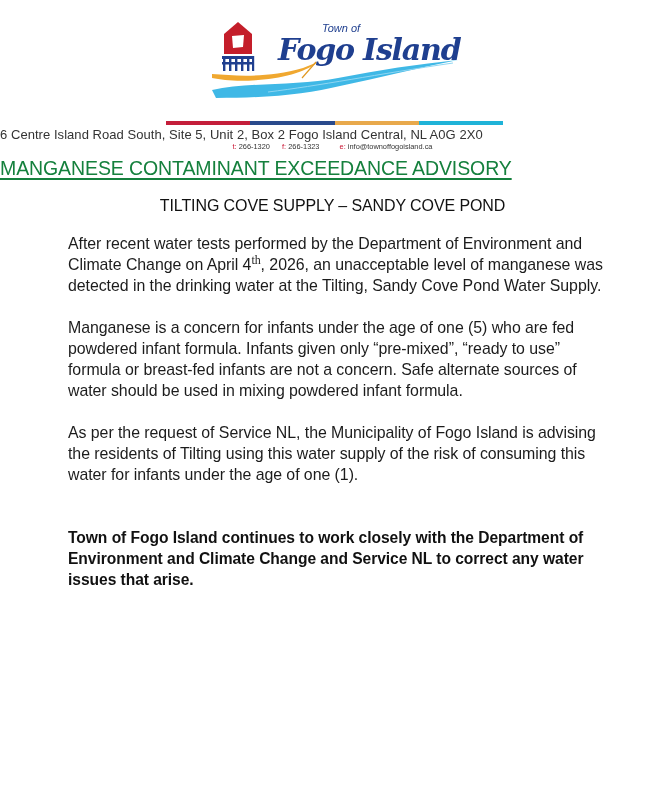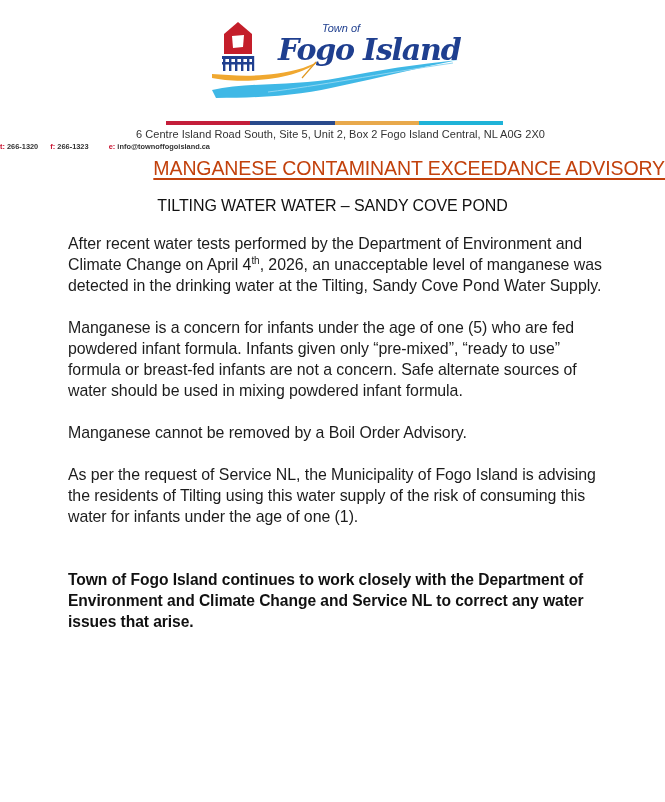--- a/index.html
+++ b/index.html
@@ -32,51 +32,51 @@
     }
     .color-bar span {
       flex: 1;
       height: 100%;
     }
     .address {
       position: absolute;
       left: 0;
       width: 545px;
       top: 129px;
-      text-align: right;
-      font-size: 11px;
+      text-align: left;
+      font-size: 13px;
       color: #333333;
       line-height: 11px;
       letter-spacing: 0.05px;
     }
     .contact {
       position: absolute;
       left: 0;
       width: 665px;
       top: 141px;
+      text-align: center;
       font-size: 7.4px;
       color: #333333;
       line-height: 11px;
-      font-weight: bold;
     }
     .contact .lbl {
       color: #c8102e;
     }
     .contact .gap {
       display: inline-block;
       width: 8px;
     }
     .title {
       position: absolute;
       left: 0;
       width: 665px;
       top: 157px;
-      text-align: right;
+      text-align: left;
       font-size: 19.5px;
-      color: #c2410c;
+      color: #15803d;
       text-decoration: underline;
       text-decoration-thickness: 2px;
       text-underline-offset: 3px;
       letter-spacing: -0.1px;
     }
     .subtitle {
       position: absolute;
       left: 0;
       width: 665px;
       top: 197px;
@@ -98,22 +98,23 @@
     .body p {
       margin: 0 0 21px 0;
     }
     .body p.closing {
       margin-top: 42px;
       font-weight: bold;
       color: #111111;
       font-size: 15.6px;
     }
     sup {
-      font-size: 10px;
+      font-size: 12px;
       line-height: 0;
+      font-family: Liberation Serif, serif;
     }
   </style>
 </head>
 <body>
 
 <svg class="logo" viewBox="0 0 260 92" xmlns="http://www.w3.org/2000/svg">
 
   <path d="M4 74 C40 66, 90 70, 130 62 C170 54, 210 48, 250 44 C210 52, 170 62, 132 70 C100 78, 60 82, 8 82 Z" fill="#3fb8e6"></path>
   <path d="M60 76 C110 70, 170 58, 245 47" stroke="#8fd6f2" stroke-width="1" fill="none"></path>
 
@@ -151,21 +152,20 @@
   <span>266-1320</span>
   <span class="gap"></span>
   <span class="lbl">f:</span>
   <span>266-1323</span>
   <span class="gap"></span><span class="gap"></span>
   <span class="lbl">e:</span>
   <span>info@townoffogoisland.ca</span>
 </div>
 
 <div class="title">MANGANESE CONTAMINANT EXCEEDANCE ADVISORY</div>
-<div class="subtitle">TILTING WATER WATER – SANDY COVE POND</div>
+<div class="subtitle">TILTING COVE SUPPLY – SANDY COVE POND</div>
 
 <div class="body">
   <p><span>After recent water tests performed by the Department of Environment and Climate Change on April 4</span><sup>th</sup><span>, 2026, an unacceptable level of manganese was detected in the drinking water at the Tilting, Sandy Cove Pond Water Supply.</span></p>
   <p>Manganese is a concern for infants under the age of one (5) who are fed powdered infant formula.  Infants given only “pre-mixed”, “ready to use” formula or breast-fed infants are not a concern.  Safe alternate sources of water should be used in mixing powdered infant formula.</p>
-  <p>Manganese cannot be removed by a Boil Order Advisory.</p>
   <p>As per the request of Service NL, the Municipality of Fogo Island is advising the residents of Tilting using this water supply of the risk of consuming this water for infants under the age of one (1).</p>
   <p class="closing">Town of Fogo Island continues to work closely with the Department of Environment and Climate Change and Service NL to correct any water issues that arise.</p>
 </div>
 
 </body></html>

